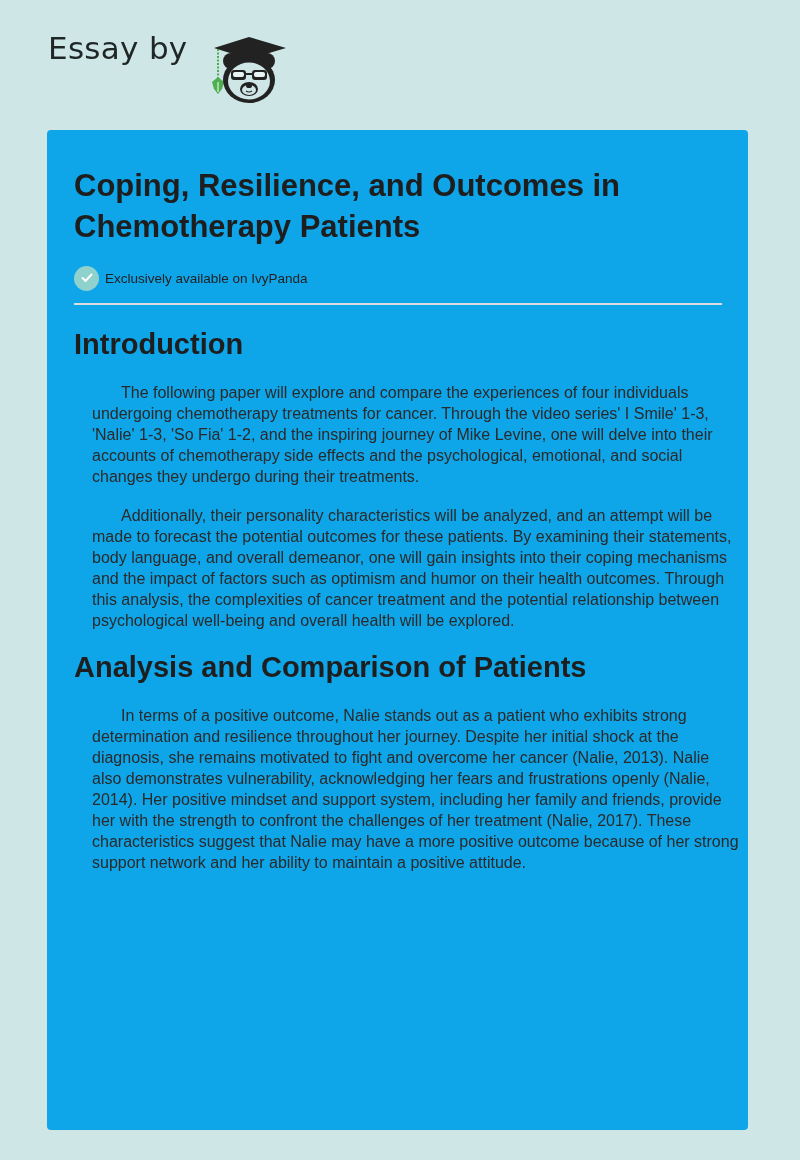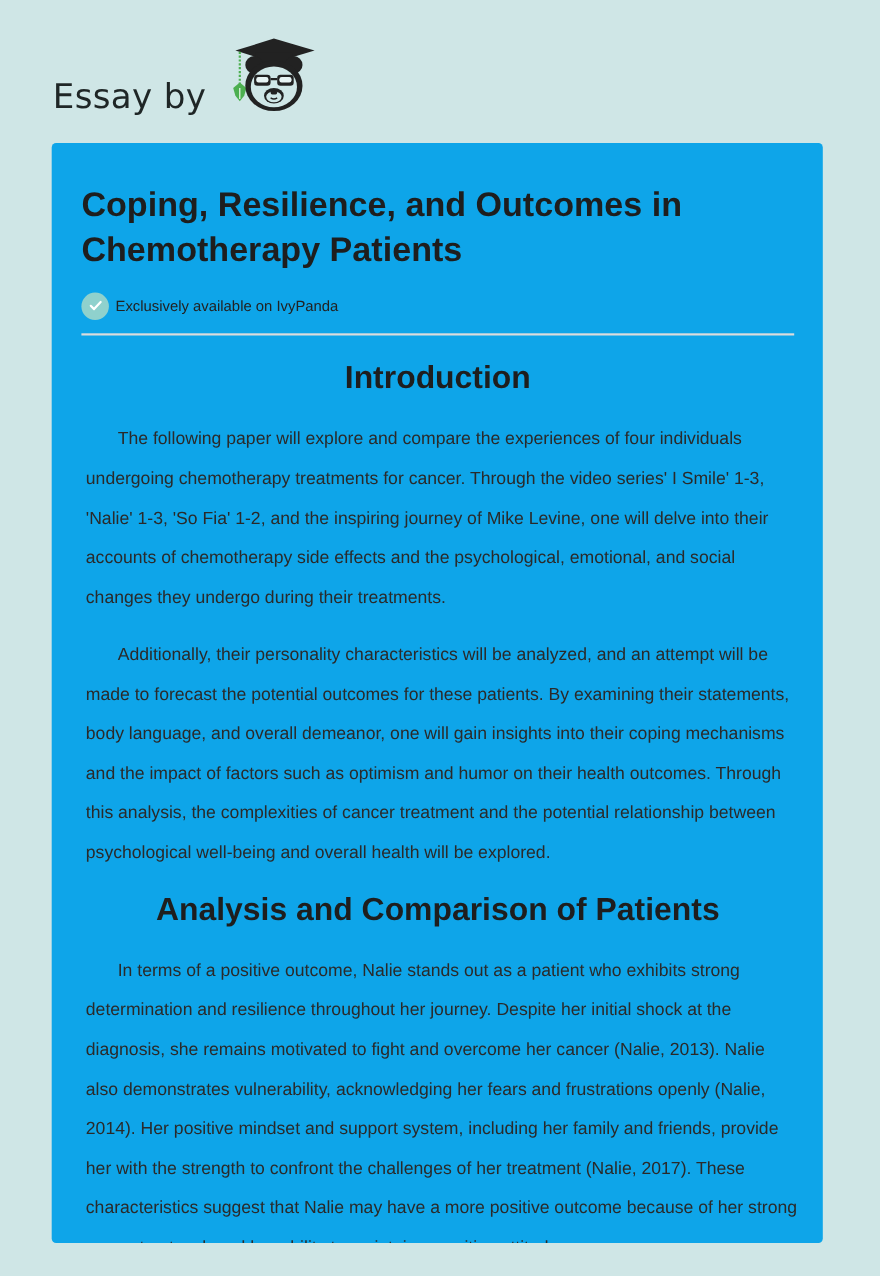--- a/index.html
+++ b/index.html
@@ -14,21 +14,21 @@
       color: #222222;
       position: relative;
       overflow: hidden;
     }
     .brand {
       position: absolute;
       left: 48px;
       top: 34px;
       height: 72px;
       display: flex;
-      align-items: flex-end;
+      align-items: flex-start;
     }
     .brand-prefix {
       font-family: "DejaVu Sans", sans-serif;
       font-size: 31px;
       color: #1f2626;
       letter-spacing: 0.3px;
       margin-right: 18px;
       margin-top: -4px;
     }
     .brand-logo {
@@ -100,29 +100,28 @@
       margin-top: 12px;
       width: 648px;
     }
     h2 {
       font-family: "Liberation Sans", sans-serif;
       font-weight: bold;
       font-size: 29px;
       color: #1e1e1e;
       margin: 0;
       line-height: 36px;
-      text-align: center;
     }
     .h-intro { margin-top: 21px; }
     .h-analysis { margin-top: 15px; }
     p {
       font-size: 16px;
-      line-height: 36px;
+      line-height: 21px;
       color: #2a2a2a;
-      margin: 4px;
+      margin: 18px;
       text-indent: 29px;
       width: 650px;
     }
     .p-first { margin-top: 20px; }
     .p-next { margin-top: 16px; }
   </style>
 </head>
 <body>
 
 <div class="brand">

